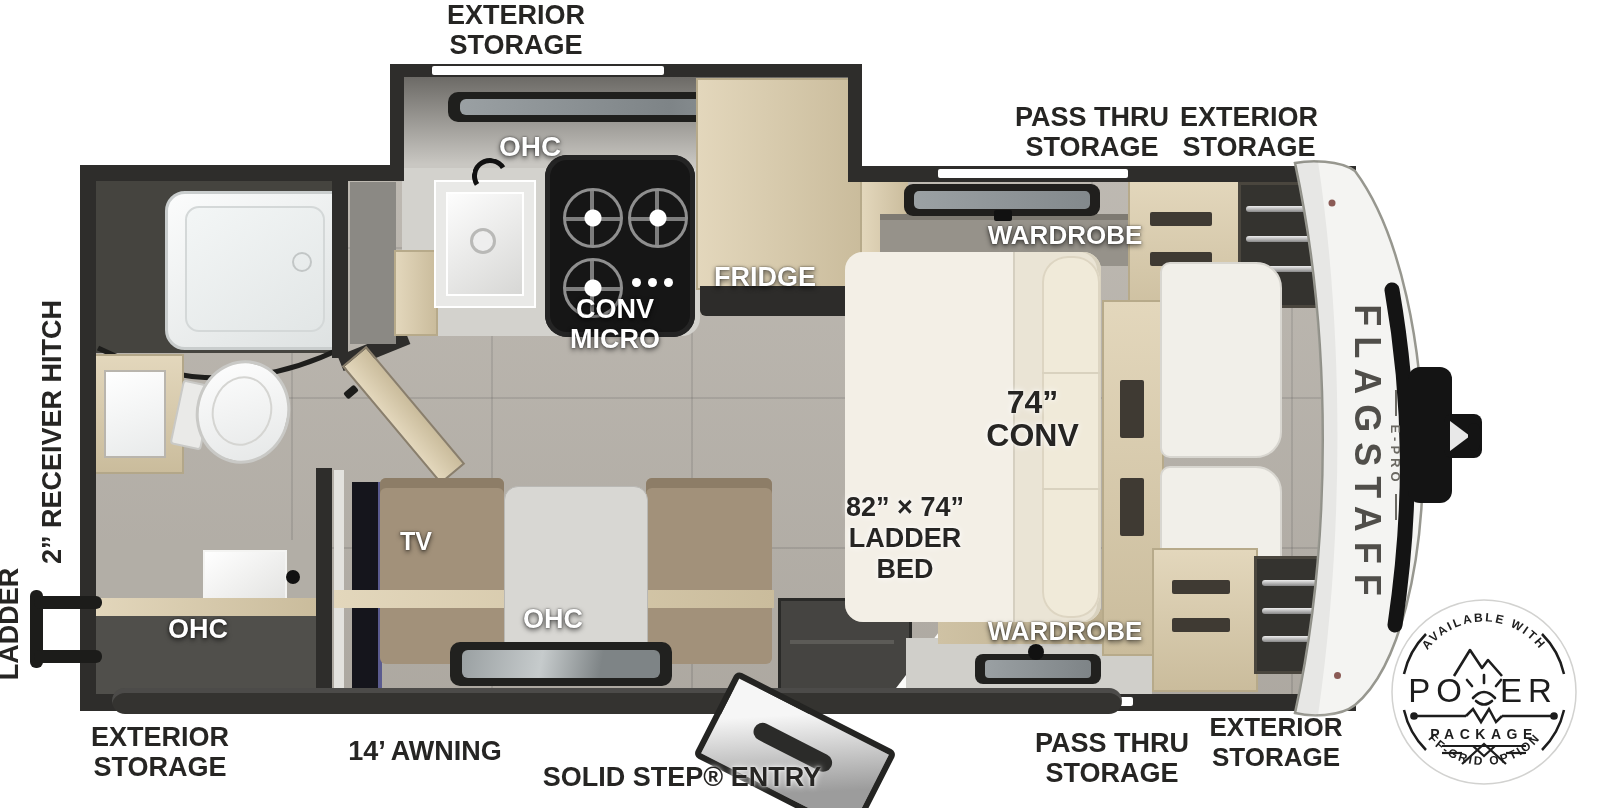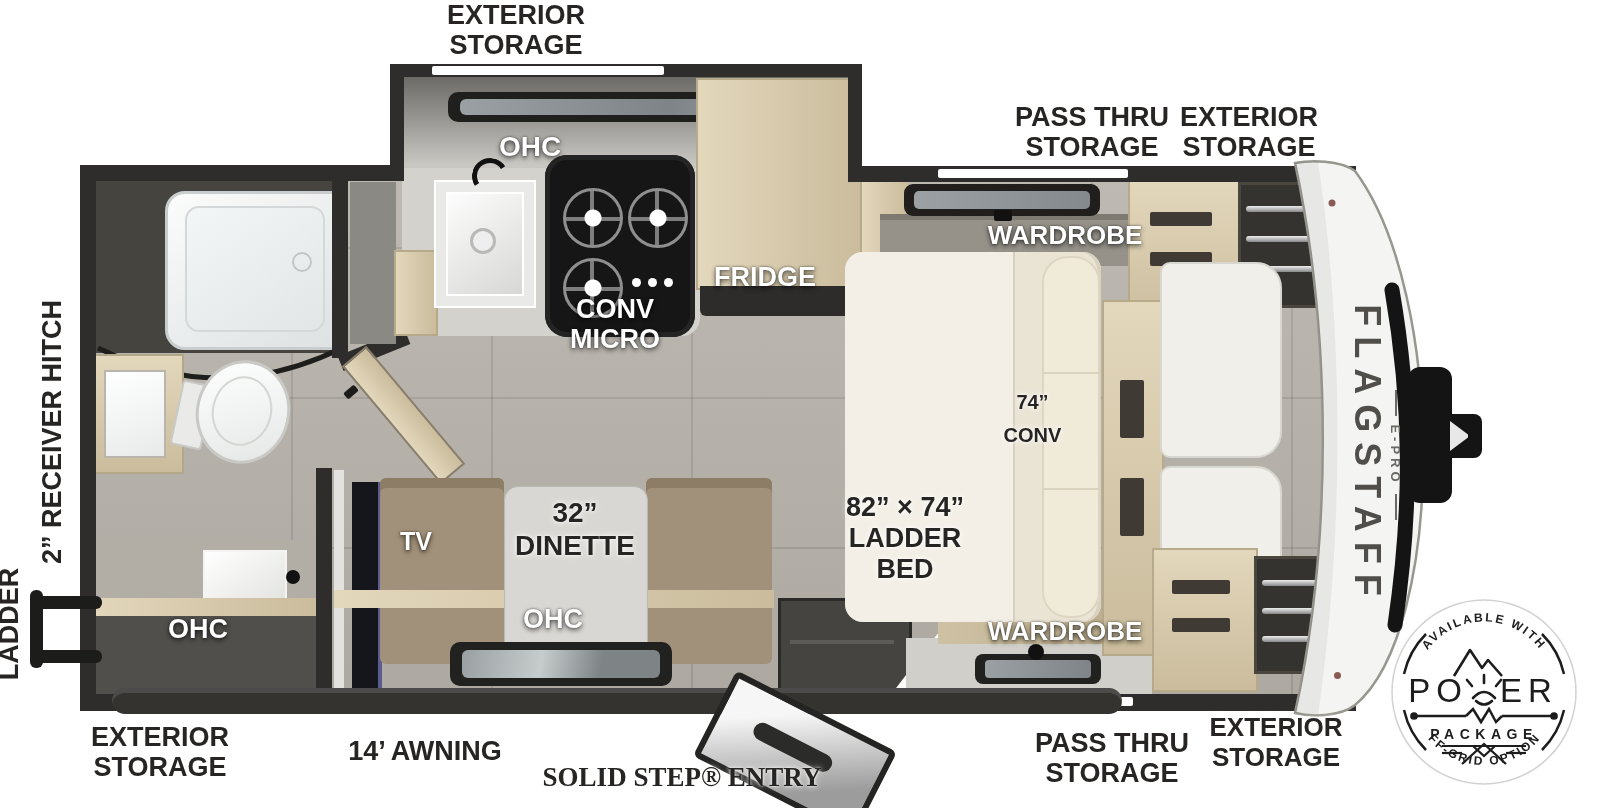--- a/index.html
+++ b/index.html
@@ -231,48 +231,44 @@
     <div>EXTERIOR</div>
     <div>STORAGE</div>
   </div>
   <div class="lblD" style="left:-153px;top:412px;width:420px;height:40px;transform:rotate(-90deg);">2” RECEIVER HITCH</div>
   <div class="lblD" style="left:-86px;top:604px;width:200px;height:40px;transform:rotate(-90deg);">LADDER</div>
   <div class="lblD" style="left:70px;top:722px;width:180px;">
     <div>EXTERIOR</div>
     <div>STORAGE</div>
   </div>
   <div class="lblD" style="left:330px;top:736px;width:190px;">14’ AWNING</div>
-  <div class="lblD" style="left:537px;top:762px;width:290px;font-family:Liberation Serif, serif;">SOLID STEP® ENTRY</div>
+  <div class="lblD" style="left:537px;top:762px;width:290px;">SOLID STEP® ENTRY</div>
   <div class="lblD" style="left:1022px;top:728px;width:180px;">
     <div>PASS THRU</div>
     <div>STORAGE</div>
   </div>
   <div class="lblD" style="left:1196px;top:712px;width:160px;font-size:26px;">
     <div>EXTERIOR</div>
     <div>STORAGE</div>
   </div>
 
   <div class="lblL" style="left:455px;top:132px;width:150px;font-size:28px;">OHC</div>
   <div class="lblL" style="left:545px;top:294px;width:140px;">
     <div>CONV</div>
     <div>MICRO</div>
   </div>
   <div class="lblL" style="left:700px;top:262px;width:130px;">FRIDGE</div>
   <div class="lblL" style="left:980px;top:220px;width:170px;font-size:26px;">WARDROBE</div>
   <div class="lblL" style="left:980px;top:616px;width:170px;font-size:26px;">WARDROBE</div>
-  <div class="lblD" style="left:975px;top:386px;width:115px;font-size:20px;line-height:33px;">
+  <div class="lblD" style="left:975px;top:386px;width:115px;font-size:32px;line-height:33px;">
     <div>74”</div>
     <div>CONV</div>
   </div>
   <div class="lblD" style="left:830px;top:492px;width:150px;font-size:27px;line-height:31px;">
     <div>82” × 74”</div>
     <div>LADDER</div>
     <div>BED</div>
   </div>
-  <div class="lblD" style="left:504px;top:496px;width:142px;font-size:28px;line-height:33px;">
-    <div>32”</div>
-    <div>DINETTE</div>
-  </div>
   <div class="lblL" style="left:518px;top:604px;width:70px;">OHC</div>
   <div class="lblL" style="left:158px;top:614px;width:80px;">OHC</div>
   <div class="lblL" style="left:390px;top:526px;width:52px;font-size:25px;text-align:center;">TV</div>
 
 </div>
 
 </body></html>

